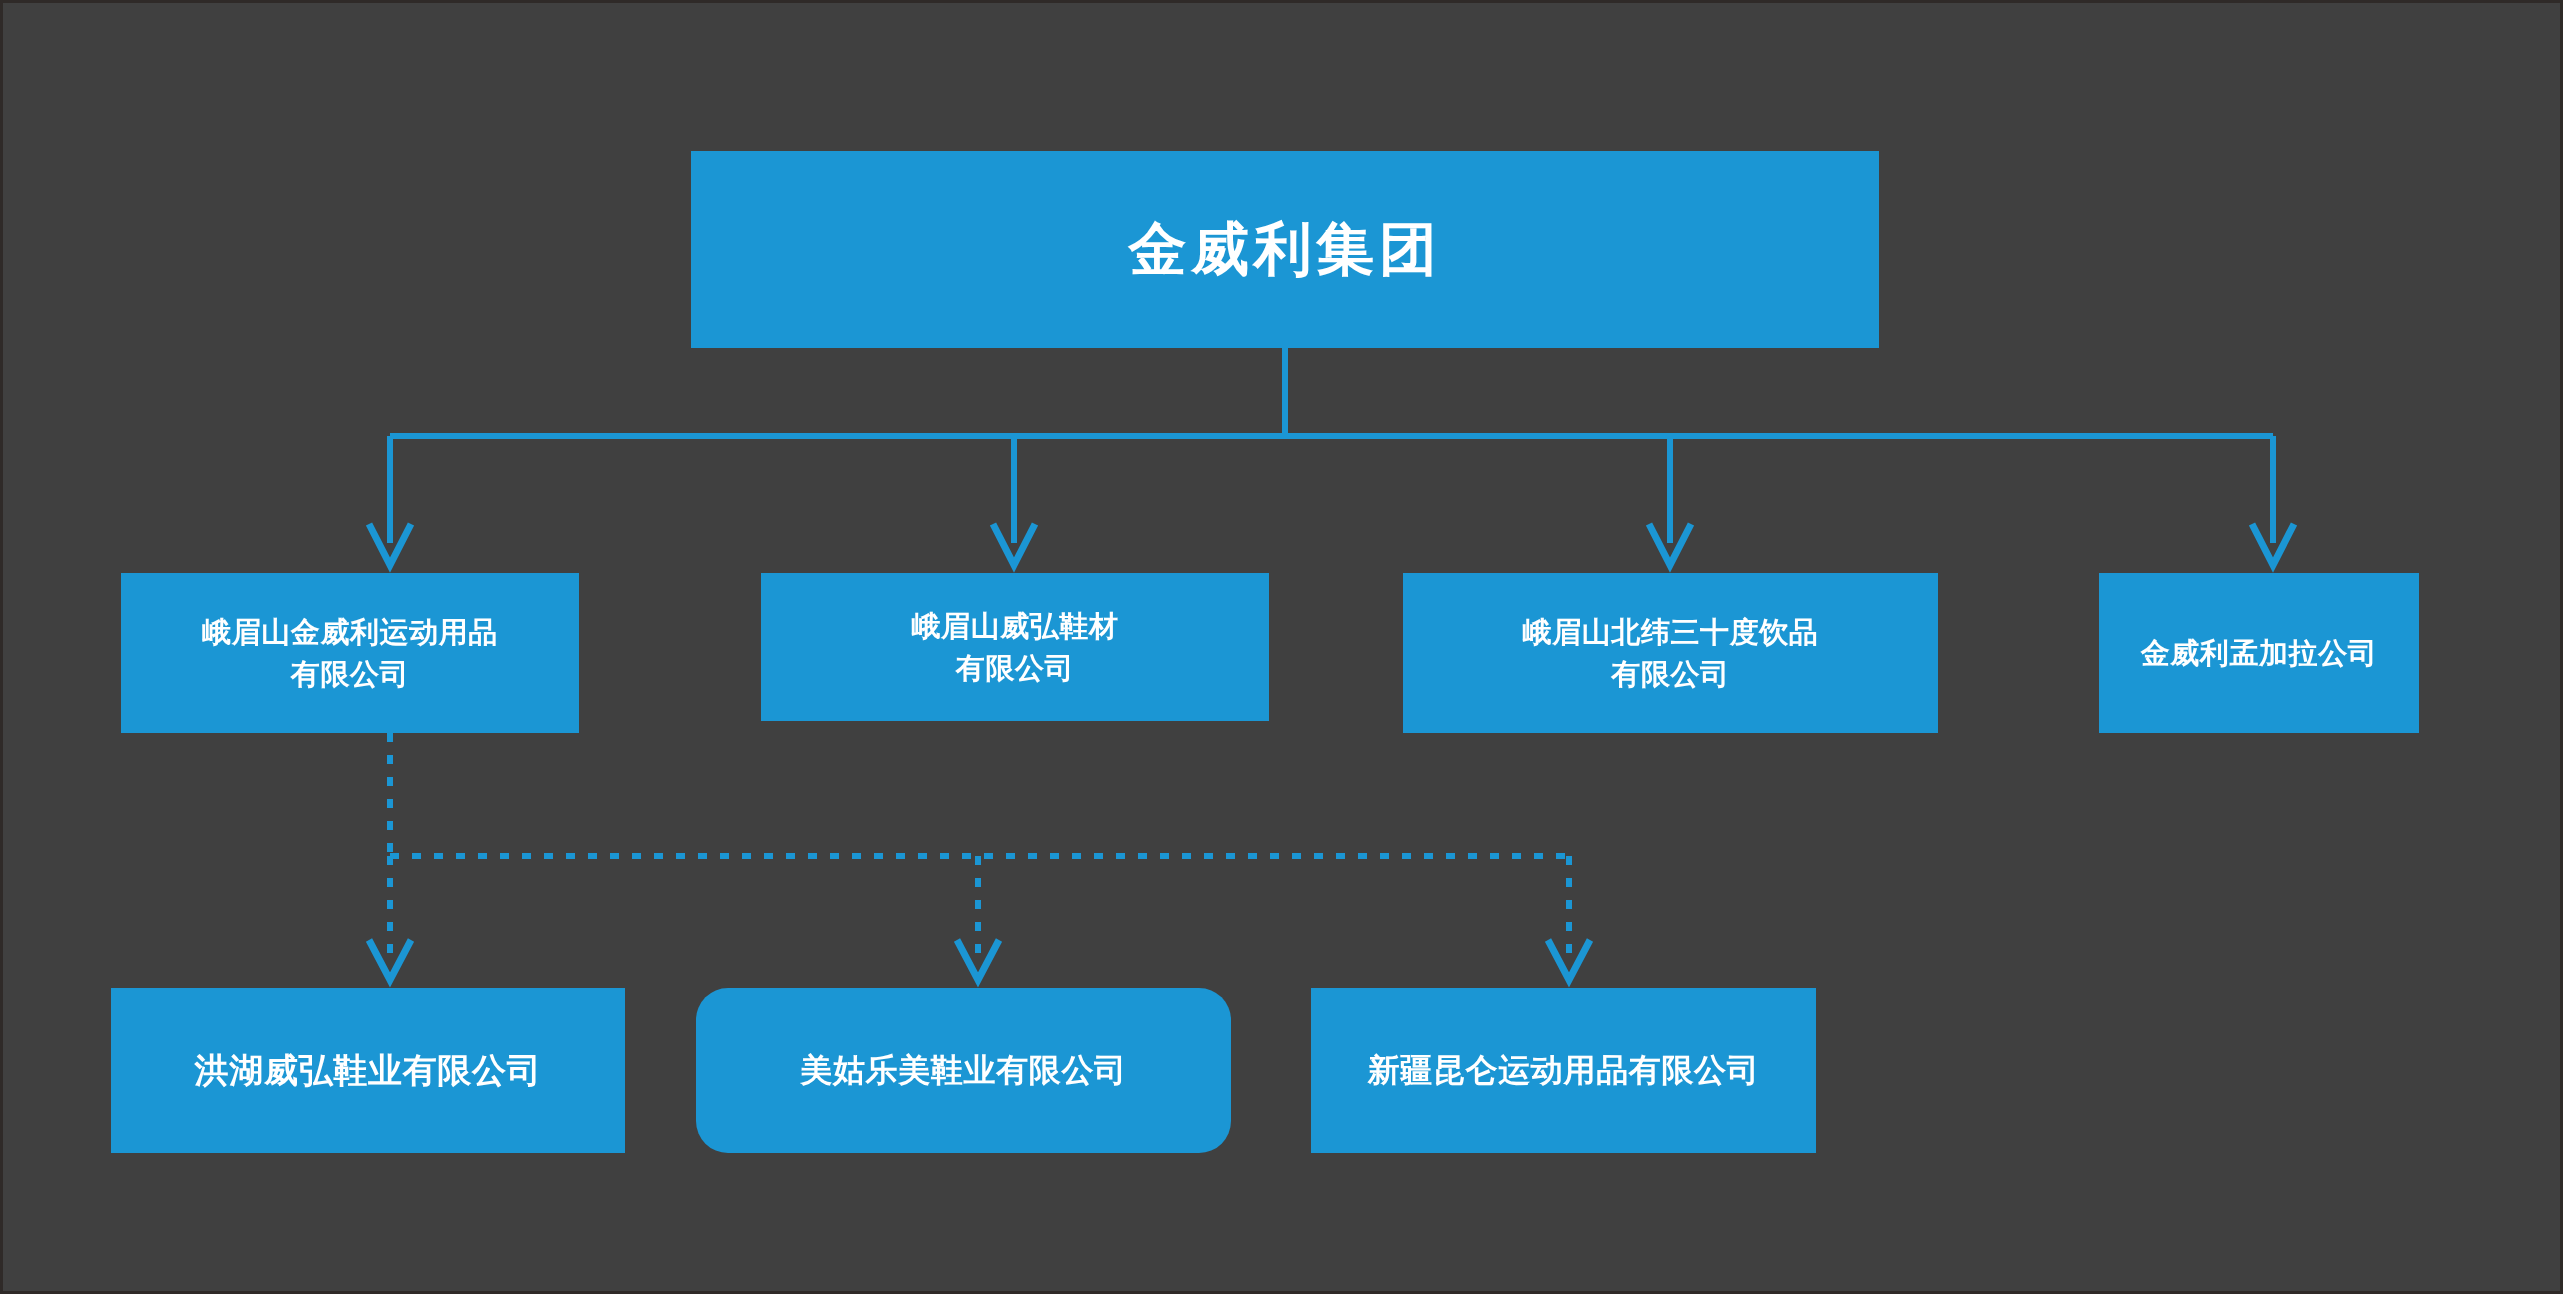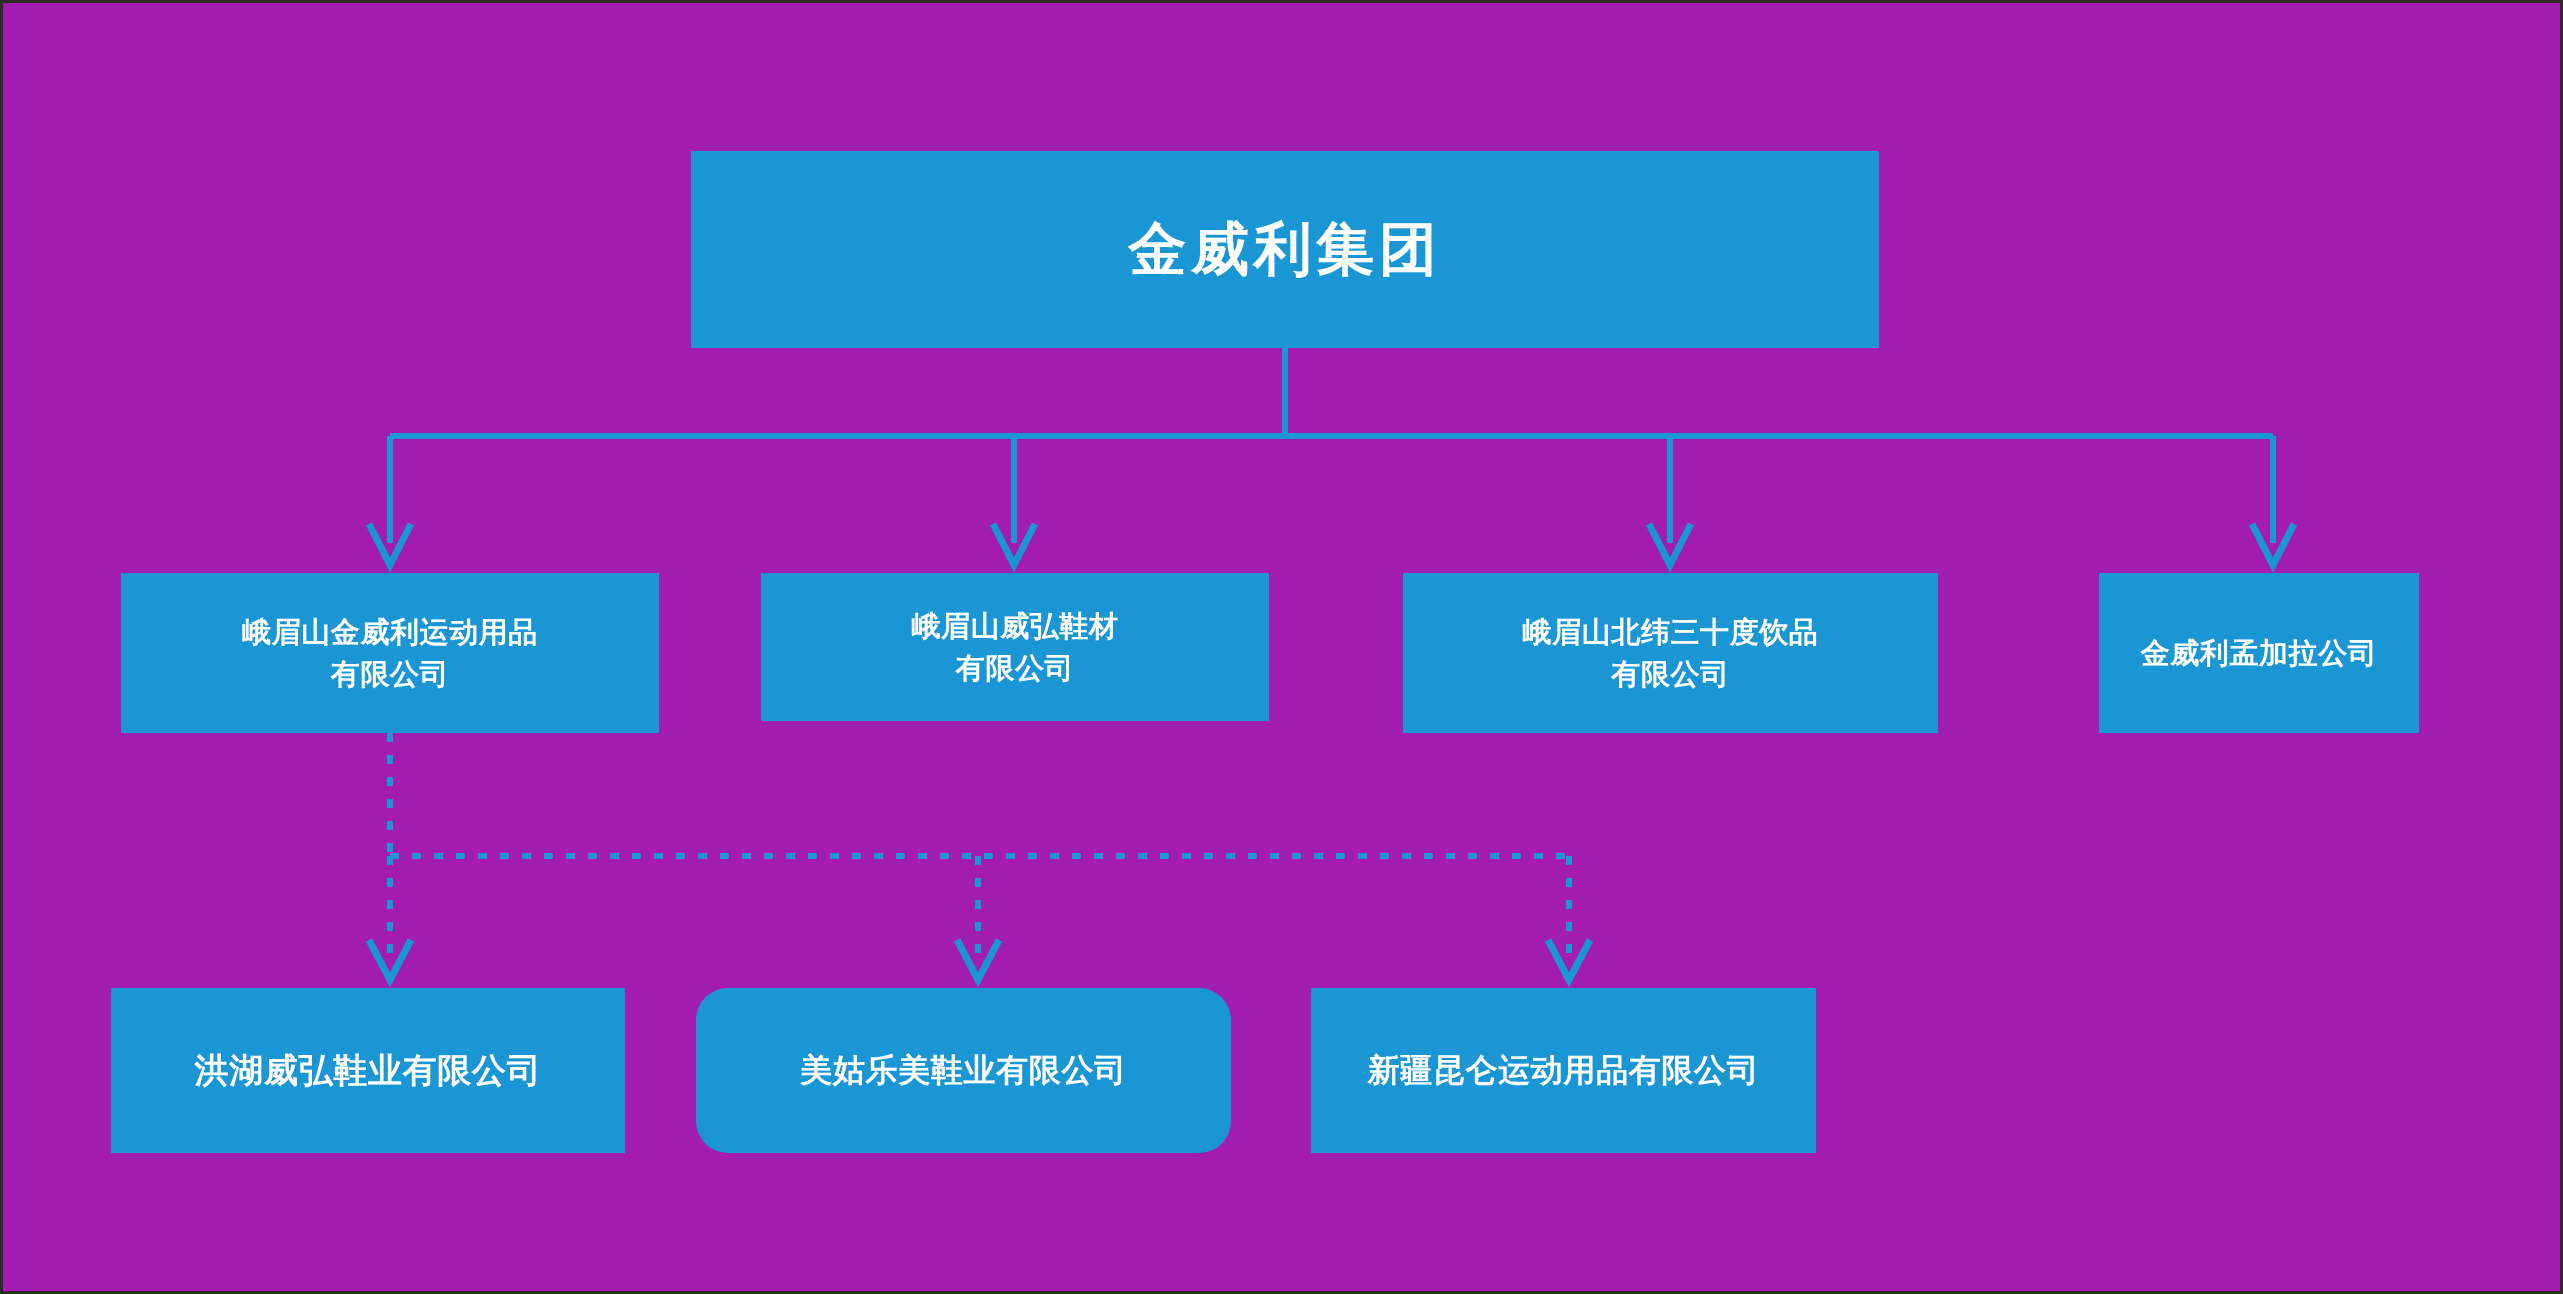--- a/index.html
+++ b/index.html
@@ -39,33 +39,33 @@
   .node .lines{ width:100%; }
   .node .ln{ display:block; white-space:nowrap; }
 
   
   #node-root{
     left:688px; top:148px; width:1188px; height:197px;
     font-size:58px;
     letter-spacing:0.08em;
   }
   
-  #node-l2-0{ left:118px;  top:570px; width:538px;  height:160px; font-size:29px; }
+  #node-l2-0{ left:118px;  top:570px; width:458px;  height:160px; font-size:29px; }
   #node-l2-1{ left:758px;  top:570px; width:508px;  height:148px; font-size:29px; }
   #node-l2-2{ left:1400px; top:570px; width:535px;  height:160px; font-size:29px; }
   #node-l2-3{ left:2096px; top:570px; width:320px;  height:160px; font-size:29px; }
   
   #node-l3-0{ left:108px;  top:985px; width:514px;  height:165px; font-size:34px; }
   #node-l3-1{ left:693px;  top:985px; width:535px;  height:165px; font-size:32px; }
   #node-l3-2{ left:1308px; top:985px; width:505px;  height:165px; font-size:32px;justify-content:center; }
 </style>
 </head>
 <body>
 
-<div id="stage" style="border-color: rgb(47, 42, 40); background-color: #a21caf;">
+<div id="stage" style="border-color: rgb(47, 42, 40); background-color: #404040;">
 
   <svg id="links" viewBox="0 0 2563 1294" xmlns="http://www.w3.org/2000/svg">
 
     <g fill="none" stroke="#1b96d4" stroke-width="6" stroke-linecap="butt">
 
       <path d="M1282,345 L1282,433" stroke="#1b96d4"></path>
 
       <path d="M387,433 L2270,433" stroke="#1b96d4"></path>
 
       <path d="M387,433 L387,540" stroke="#1b96d4"></path>

